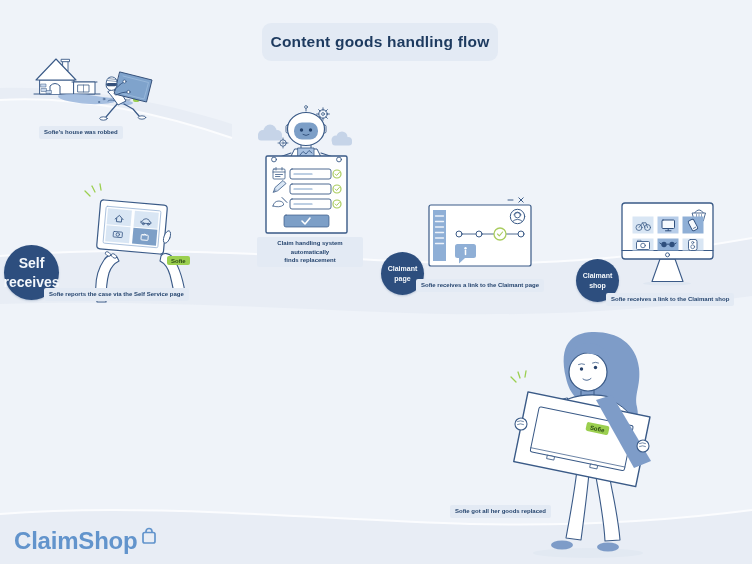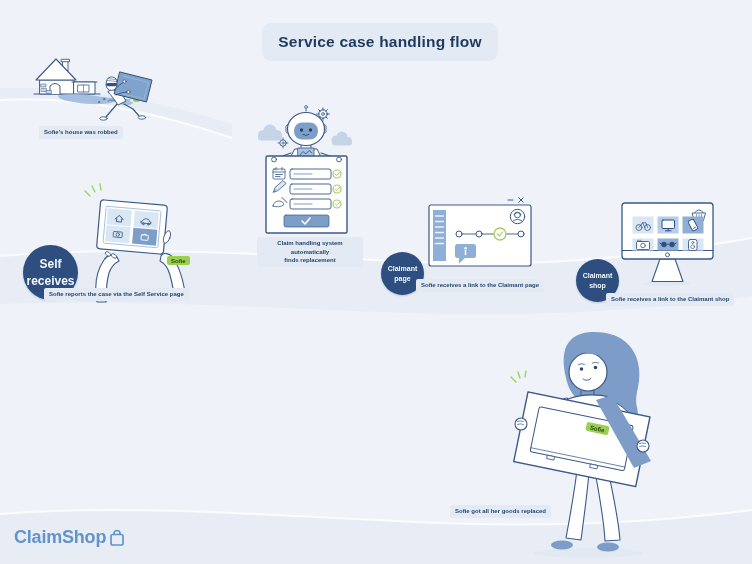--- a/index.html
+++ b/index.html
@@ -17,31 +17,31 @@
     position:absolute;background:#e3eaf4;color:#27466f;font-size:6px;font-weight:600;
     line-height:1.45;padding:2px 5px;border-radius:2px;white-space:nowrap;
   }
   .caption-2line{white-space:normal;text-align:center;width:96px;}
   .caption-2line span{display:block;}
   .badge{
     position:absolute;background:#2d4e7e;color:#f4f8fc;border-radius:50%;
     display:flex;flex-direction:column;align-items:center;justify-content:center;
     font-weight:600;text-align:center;box-shadow:0 1px 2px rgba(45,78,126,.25);
   }
-  .badge-lg{left:23px;top:245px;width:55px;height:55px;font-size:12px;line-height:1.35;}
+  .badge-lg{left:4px;top:245px;width:55px;height:55px;font-size:14px;line-height:1.35;}
   .badge-page{left:381px;top:252px;width:43px;height:43px;font-size:7px;line-height:1.35;}
   .badge-shop{left:576px;top:259px;width:43px;height:43px;font-size:7px;line-height:1.35;}
   .tag{
     position:absolute;background:#9bcf4f;color:#2c4a14;font-size:6px;font-weight:700;
     padding:1.5px 4px;border-radius:2px;
   }
   .tag-box{transform:rotate(12deg);}
   .logo{
-    position:absolute;left:14px;top:527px;display:flex;align-items:center;gap:3px;
-    color:#6294cc;font-size:18px;font-weight:700;letter-spacing:-.2px;
+    position:absolute;left:14px;top:527px;display:flex;gap:3px;
+    color:#6294cc;font-size:24px;font-weight:700;letter-spacing:-.2px;
   }
 </style>
 </head>
 <body>
 
 <div class="canvas">
 
 <svg class="art" width="752" height="564" viewBox="0 0 752 564" xmlns="http://www.w3.org/2000/svg">
 
   <g>
@@ -337,21 +337,21 @@
     <circle cx="643" cy="446" r="6" fill="#fff" stroke="#3a5a87" stroke-width="1.1"></circle>
     <path d="M639.5,443.5 q3,-1.5 6,0 M639.5,446.5 q3,-1.5 6,0" fill="none" stroke="#3a5a87" stroke-width=".7"></path>
     <g stroke="#9bcf4f" stroke-width="1.3">
       <line x1="516" y1="382" x2="511" y2="377"></line>
       <line x1="520" y1="378" x2="518" y2="372"></line>
       <line x1="525" y1="377" x2="526" y2="371"></line>
     </g>
   </g>
 </svg>
 
-  <div class="title-pill">Service case handling flow</div>
+  <div class="title-pill">Content goods handling flow</div>
 
   <div class="caption" style="left:39px;top:126px;">Sofie's house was robbed</div>
 
   <div class="badge badge-lg">
     <span>Self</span>
     <span>receives</span>
   </div>
   <div class="tag" style="left:167px;top:256px;">Sofie</div>
   <div class="caption" style="left:44px;top:288px;">Sofie reports the case via the Self Service page</div>
 

